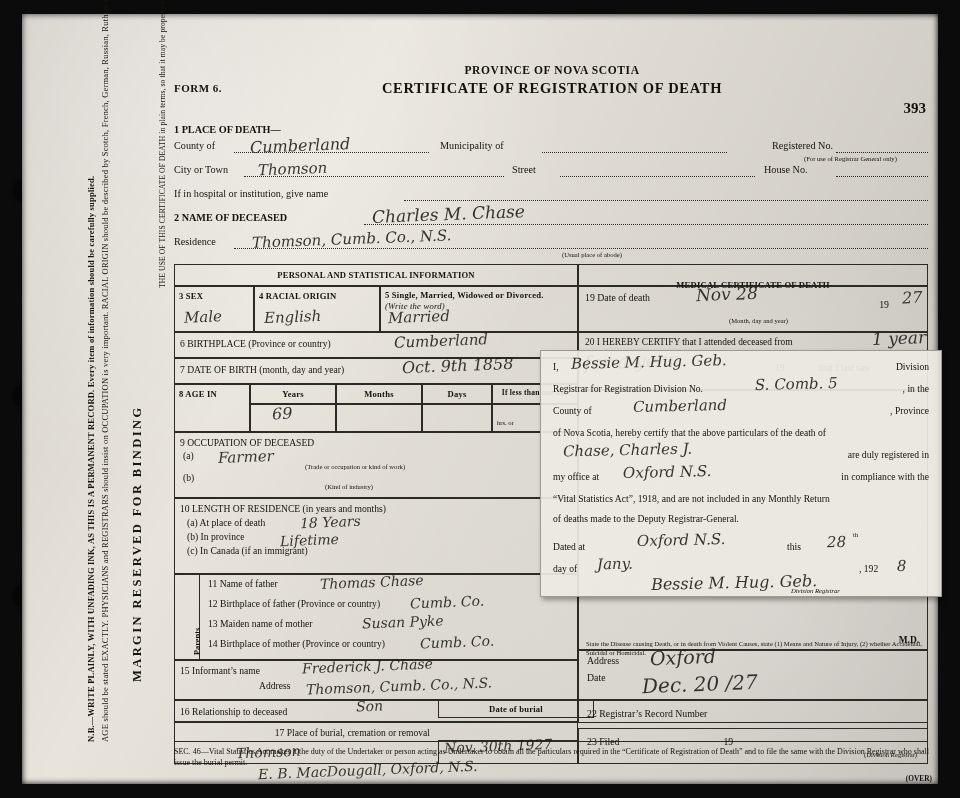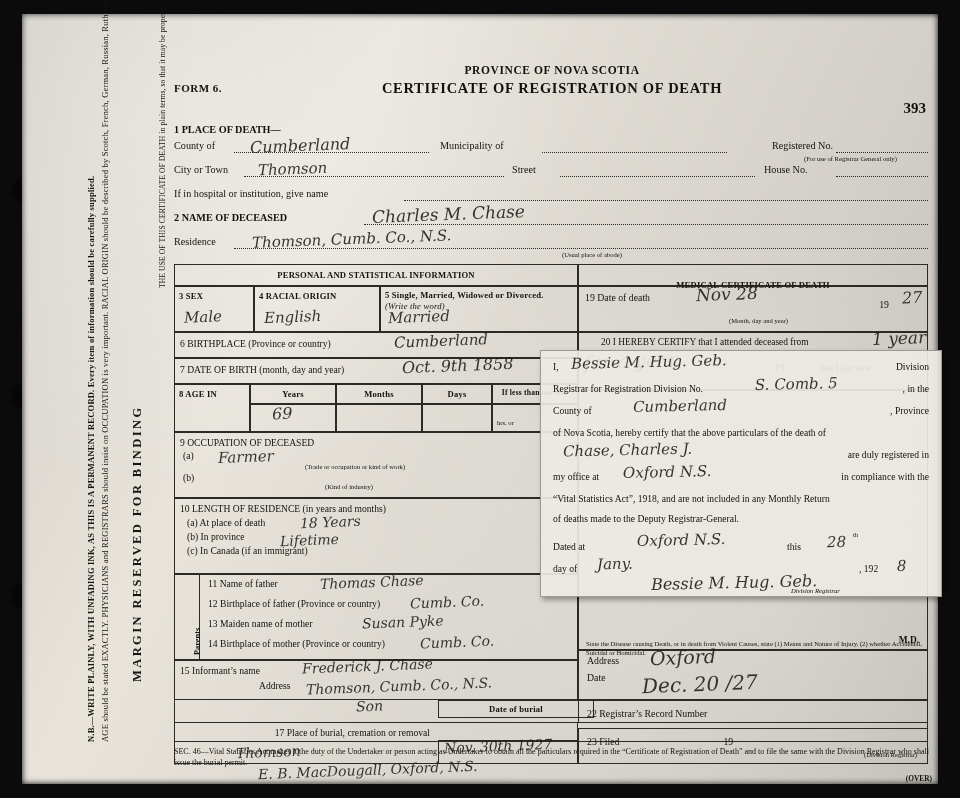--- a/index.html
+++ b/index.html
@@ -203,20 +203,23 @@
       <div class="lbl" style="position:absolute;left:36px;top:594px;font-size:9.6px;">14 Birthplace of mother (Province or country)</div>
       <div style="position:absolute;left:248px;top:590px;font-size:14px;" class="hw">Cumb. Co.</div>
 
       <div class="box" style="left:2px;top:616px;width:404px;height:40px;">
         <div class="lbl" style="margin:4px 0 0 5px;font-size:9.6px;">15 Informant’s name</div>
         <div class="lbl" style="margin:4px 0 0 84px;font-size:9.6px;">Address</div>
       </div>
       <div style="position:absolute;left:130px;top:614px;font-size:14px;" class="hw">Frederick J. Chase</div>
       <div style="position:absolute;left:134px;top:634px;font-size:14px;" class="hw">Thomson, Cumb. Co., N.S.</div>
 
+      <div class="box" style="left:2px;top:656px;width:404px;height:22px;">
+        <div class="lbl" style="margin:5px 0 0 5px;font-size:9.6px;">16 Relationship to deceased</div>
+      </div>
       <div style="position:absolute;left:184px;top:654px;font-size:14px;" class="hw">Son</div>
 
       <div class="box" style="left:2px;top:678px;width:404px;height:42px;">
         <div class="lbl" style="margin:4px 0 0 5px;font-size:9.6px;line-height:1.35;width:250px;text-align:right;">17 Place of burial, cremation or removal</div>
       </div>
       <div class="box" style="left:266px;top:656px;width:156px;height:18px;">
         <div class="hdr" style="margin-top:3px;">Date of burial</div>
       </div>
       <div class="box" style="left:266px;top:696px;width:140px;height:24px;"></div>
       <div style="position:absolute;left:272px;top:694px;font-size:14px;" class="hw">Nov. 30th 1927</div>
@@ -226,21 +229,21 @@
 
       <div class="box" style="left:406px;top:242px;width:350px;height:46px;">
         <div class="lbl" style="margin:5px 0 0 6px;font-size:9.8px;display:inline-block;">19 Date of death</div>
         <span class="lbl" style="position:absolute;right:38px;top:12px;font-size:9.8px;">19</span>
         <div class="tiny" style="position:absolute;left:150px;top:30px;">(Month, day and year)</div>
       </div>
       <div style="position:absolute;left:524px;top:240px;font-size:17px;" class="hw">Nov 28</div>
       <div style="position:absolute;left:730px;top:244px;font-size:16px;" class="hw">27</div>
 
       <div class="box" style="left:406px;top:288px;width:350px;height:58px;">
-        <div class="lbl" style="margin:4px 0 0 22px;font-size:9.4px;">20 I HEREBY CERTIFY that I attended deceased from</div>
+        <div class="lbl" style="margin:4px 0 0 6px;font-size:9.4px;">20 I HEREBY CERTIFY that I attended deceased from</div>
         <div class="lbl" style="position:absolute;left:196px;top:30px;font-size:9.4px;">19</div>
         <div class="lbl" style="position:absolute;left:240px;top:30px;font-size:9.4px;">that I last saw</div>
       </div>
       <div style="position:absolute;left:700px;top:284px;font-size:17px;" class="hw">1 year</div>
       <div style="position:absolute;left:412px;top:306px;font-size:19px;" class="hw">for a year</div>
 
       <div class="box" style="left:406px;top:346px;width:350px;height:260px;"></div>
       <div class="tiny" style="position:absolute;left:414px;top:596px;width:340px;line-height:1.3;">State the Disease causing Death, or in death from Violent Causes, state (1) Means and Nature of Injury, (2) whether Accidental, Suicidal or Homicidal.</div>
 
       <div class="box" style="left:406px;top:606px;width:350px;height:50px;">

